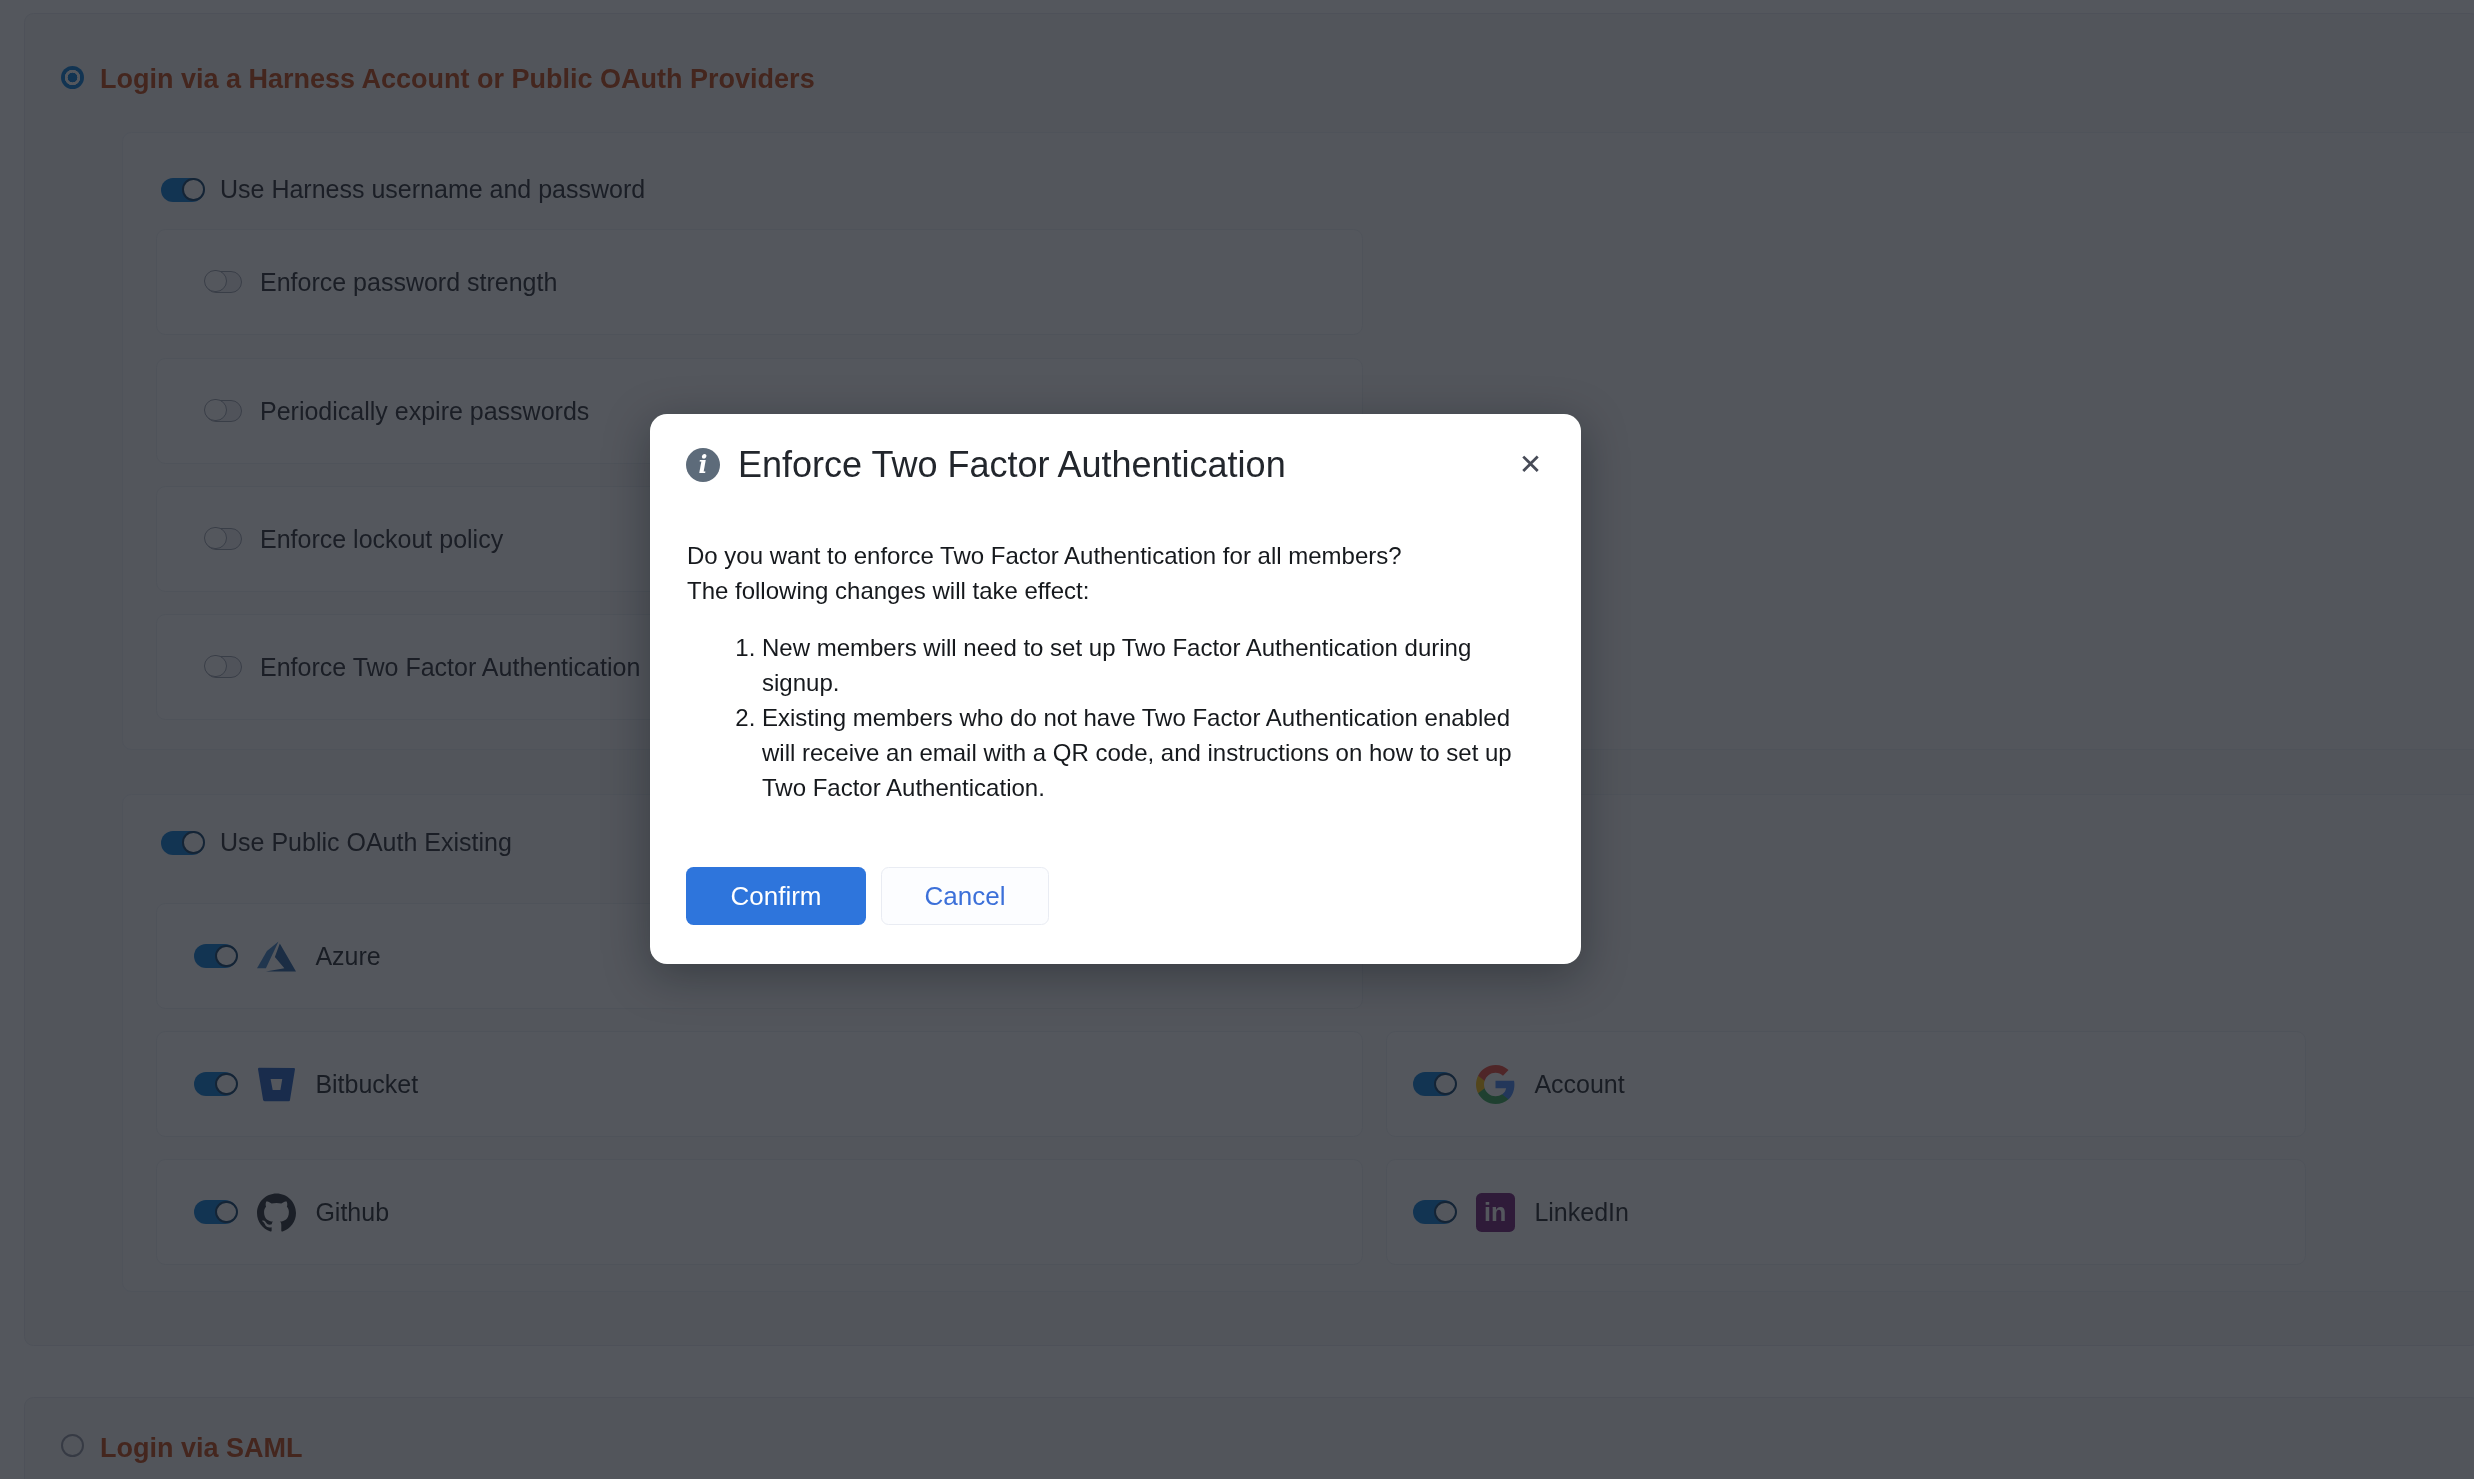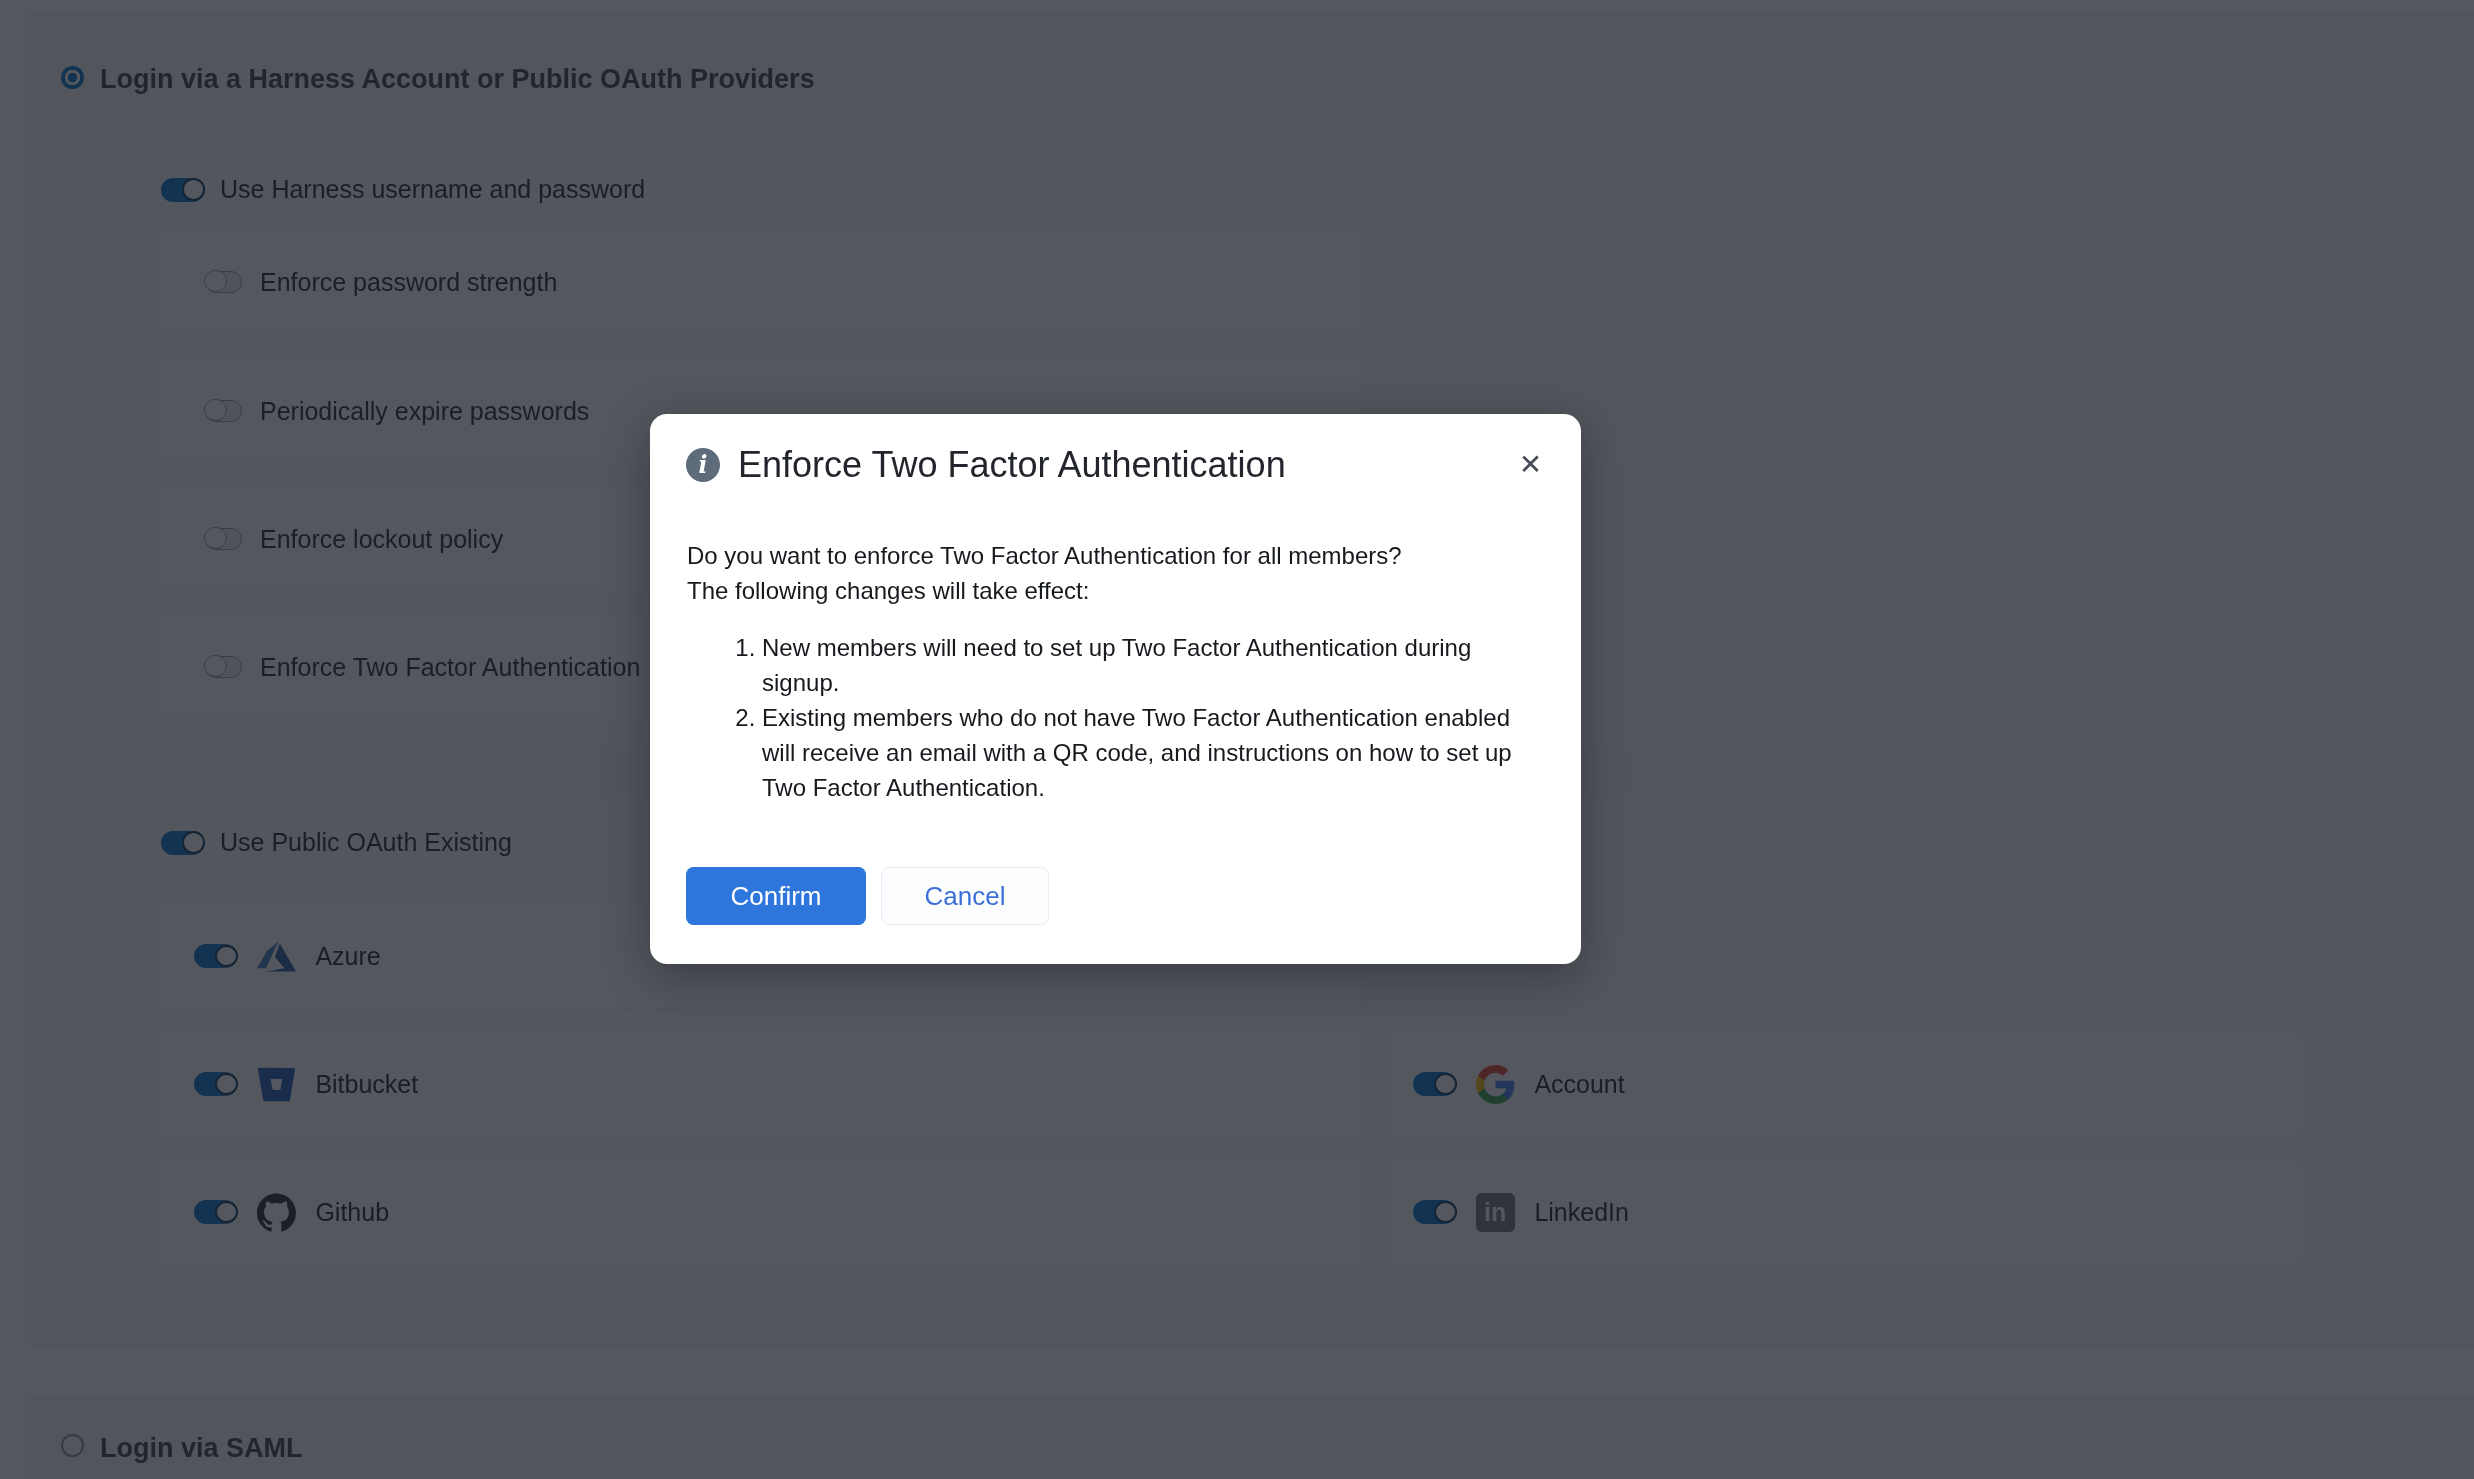--- a/index.html
+++ b/index.html
@@ -18,21 +18,21 @@
   }
   .inner-card {
     position:absolute; background:#fafbfc;
     border:1.9px solid #eceef3; border-radius:9.4px;
   }
   .row-card {
     position:absolute; background:#ffffff;
     border:1.9px solid #eceef2; border-radius:9.4px;
     display:flex; align-items:center;
   }
-  .section-title { font-size:27px; font-weight:700; color:#404040; }
+  .section-title { font-size:27px; font-weight:700; color:#c2410c; }
   .toggle-label { font-size:25px; font-weight:500; color:#23262b; }
   .provider-label { font-size:25px; font-weight:400; color:#1d2025; }
 
   
   .radio { width:23.4px; height:23.4px; border-radius:50%; }
   .radio.checked {
     background:radial-gradient(circle at 50% 50%, #0278d5 0 4.7px, #ffffff 5.1px 7.5px, #0278d5 8px 12px);
   }
   .radio.unchecked { border:2.3px solid #8d919e; background:transparent; }
 
@@ -46,21 +46,21 @@
     border-radius:50%; background:#ffffff; border:2.8px solid #0a3a66;
   }
   .switch.off { background:#eef0f4; border:1.9px solid #989dab; }
   .switch.off .knob {
     position:absolute; left:-1.9px; top:-1.9px; width:22.5px; height:22.5px;
     border-radius:50%; background:#ffffff; border:1.9px solid #989dab;
   }
 
   .prov-icon { width:41px; height:41px; flex:none; display:flex; align-items:center; justify-content:center; }
   .linkedin-box {
-    width:39px; height:39px; border-radius:5.6px; background:#737373;
+    width:39px; height:39px; border-radius:5.6px; background:#701a75;
     color:#fff; font-weight:700; font-size:25px;
     display:flex; align-items:center; justify-content:center;
   }
 
   
   .overlay { position:absolute; inset:0; background:rgba(24,28,36,0.74); z-index:10; }
   .modal {
     position:absolute; left:650px; top:414px; width:931px; height:550px;
     background:#ffffff; border-radius:17px; z-index:20;
     box-shadow:0 11.2px 45px rgba(10,14,20,0.35);

